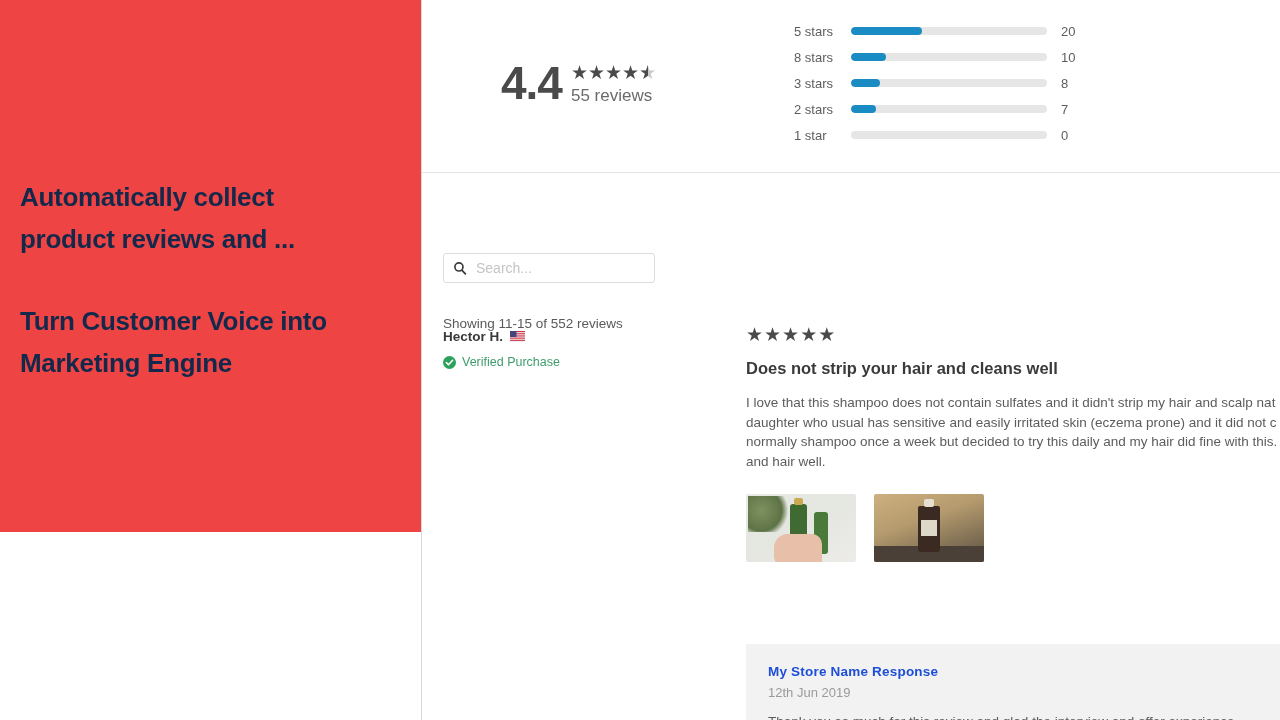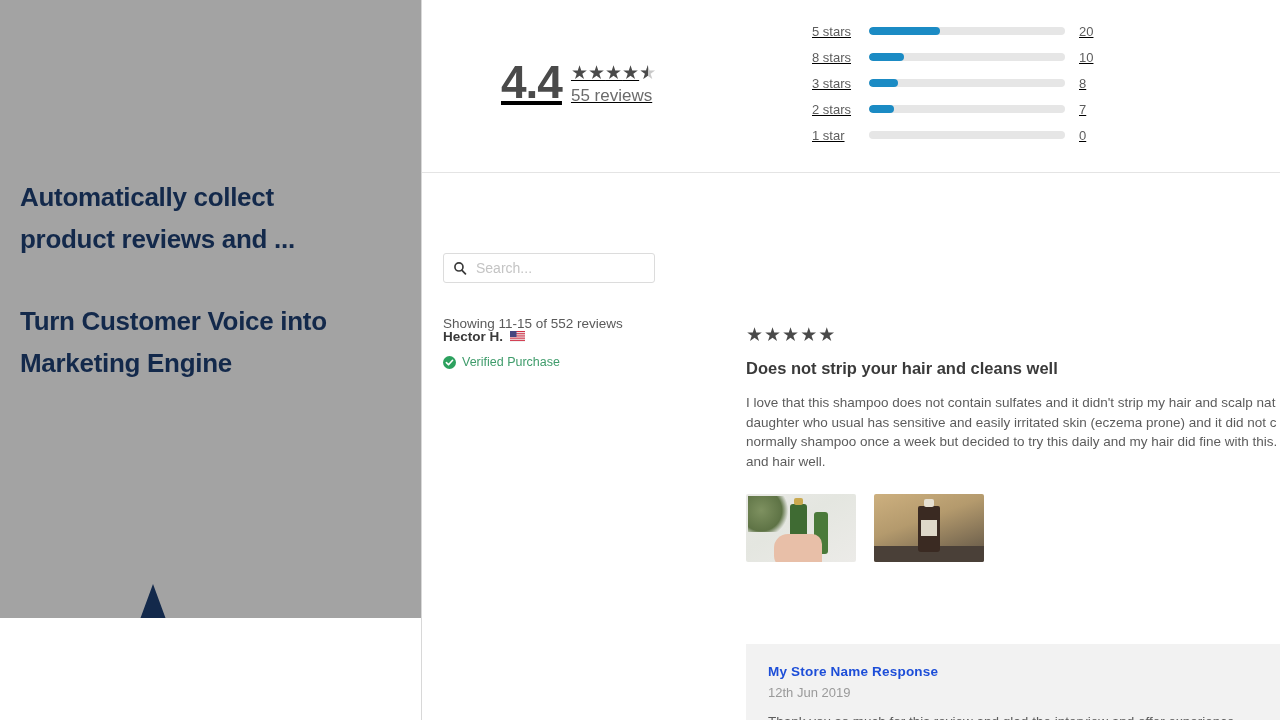--- a/index.html
+++ b/index.html
@@ -7,22 +7,22 @@
     width: 1280px; height: 720px;
     overflow: hidden;
     background: #ffffff;
     font-family: "Liberation Sans", sans-serif;
   }
   #page { position: relative; width: 1280px; height: 720px; overflow: hidden; }
 
   
   .left-panel {
     position: absolute; left: 0; top: 0;
-    width: 421px; height: 618px;
-    background: #a3a3a3;
+    width: 421px; height: 532px;
+    background: #ef4444;
     overflow: hidden;
   }
   .promo-block { position: absolute; left: 20px; top: 176px; width: 380px; }
   .promo-line {
     font-weight: bold;
     font-size: 26px;
     line-height: 42px;
     color: #13294b;
     letter-spacing: -0.3px;
   }
@@ -51,21 +51,21 @@
     position: relative;
     height: 172px;
     width: 858px;
   }
   .summary-inner {
     position: absolute; left: 0; top: 0;
     width: 858px; height: 172px;
   }
   .avg-group {
     position: absolute; left: 79px; top: 58px;
-    display: flex; align-items: center; text-decoration: underline;
+    display: flex; align-items: flex-end;
   }
   .avg-score {
     font-size: 46px;
     font-weight: bold;
     color: #4a4a4a;
     line-height: 46px;
     letter-spacing: -1px;
   }
   .avg-right { margin-left: 9px; padding-top: 5px; }
   .avg-stars { font-size: 19px; line-height: 19px; letter-spacing: 0px; }
@@ -75,21 +75,21 @@
   .half-wrap .s-top {
     position: absolute; left: 0; top: 0;
     width: 50%; overflow: hidden; color: #4a4a4a;
   }
   .avg-count {
     margin-top: 4px;
     font-size: 17px;
     color: #6b6b6b;
   }
 
-  .bars { position: absolute; left: 390px; top: 18px; text-decoration: underline; }
+  .bars { position: absolute; left: 372px; top: 18px; }
   .bar-row {
     display: flex; align-items: center;
     height: 26px;
   }
   .bar-label {
     width: 57px;
     font-size: 13px;
     color: #5d5d5d;
   }
   .bar-track {

